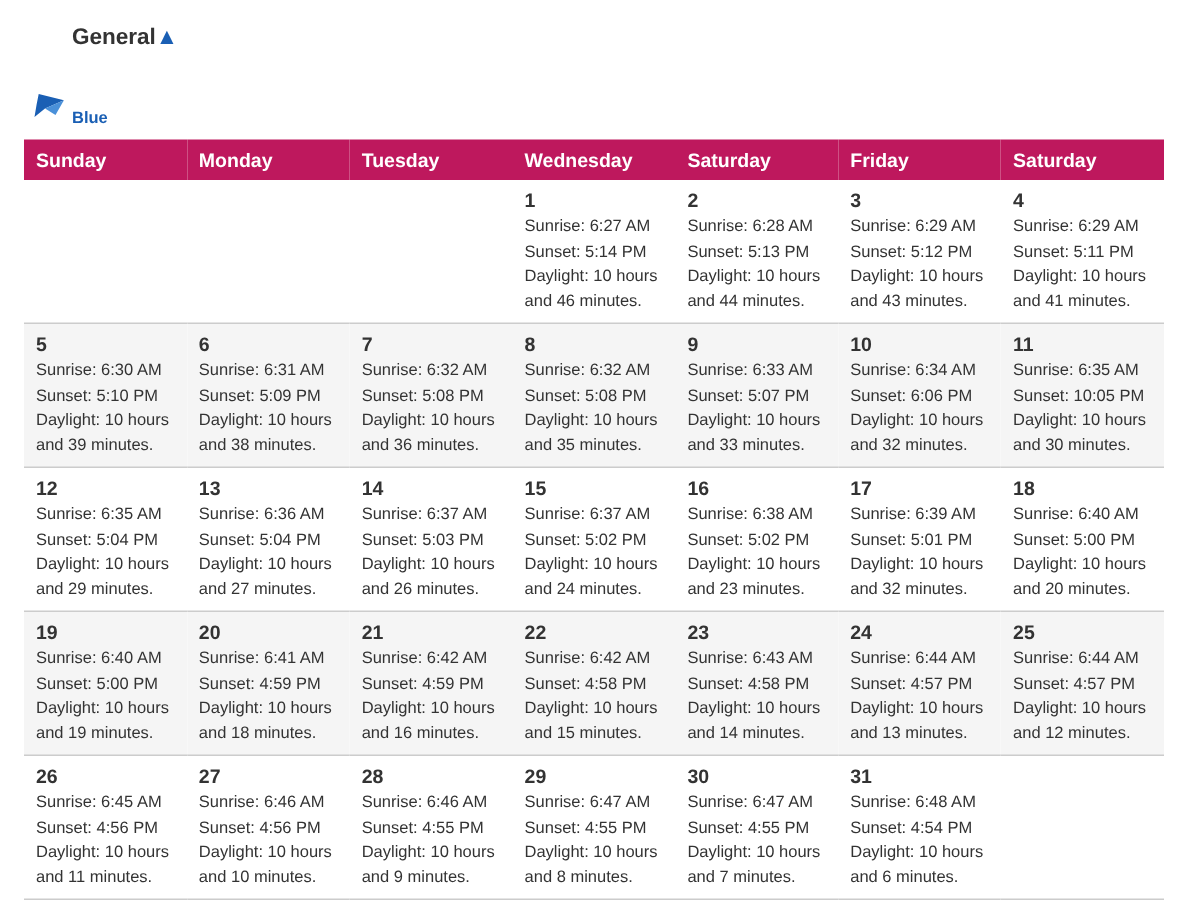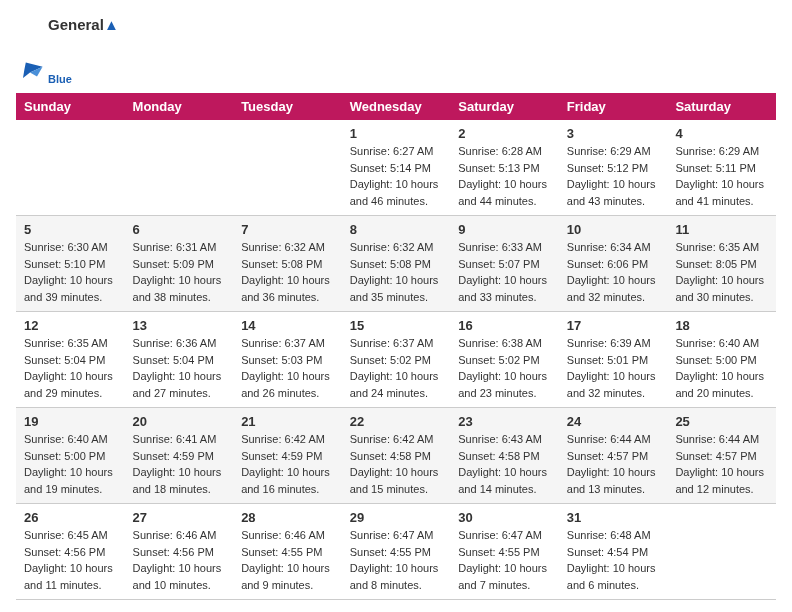--- a/index.html
+++ b/index.html
@@ -202,21 +202,21 @@
             <div>Sunrise: 6:34 AM</div>
             <div>Sunset: 6:06 PM</div>
             <div>Daylight: 10 hours</div>
             <div>and 32 minutes.</div>
           </div>
         </td>
         <td>
           <span class="day-num">11</span>
           <div class="day-info">
             <div>Sunrise: 6:35 AM</div>
-            <div>Sunset: 8:05 PM</div>
+            <div>Sunset: 10:05 PM</div>
             <div>Daylight: 10 hours</div>
             <div>and 30 minutes.</div>
           </div>
         </td>
       </tr>
       <tr>
         <td>
           <span class="day-num">12</span>
           <div class="day-info">
             <div>Sunrise: 6:35 AM</div>

